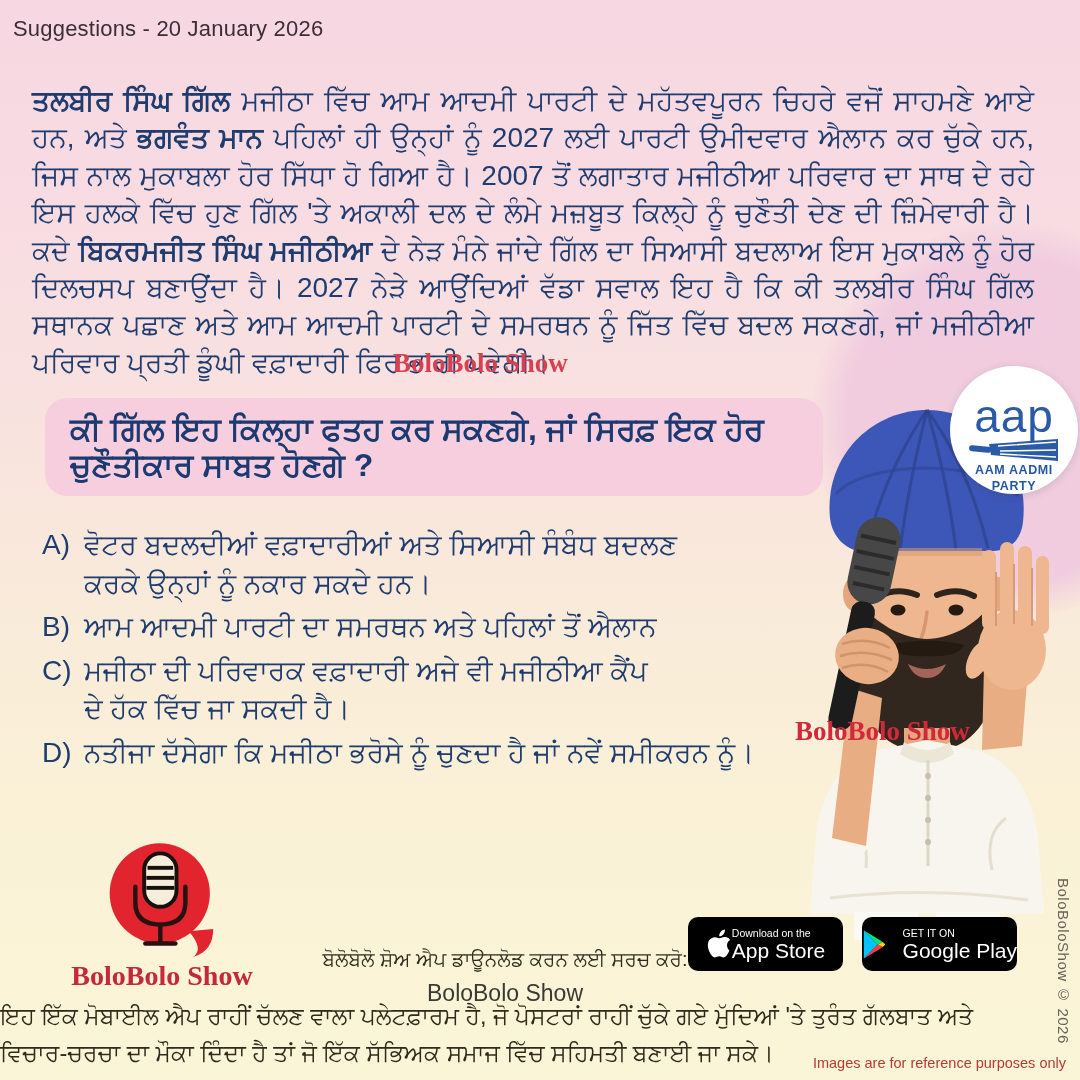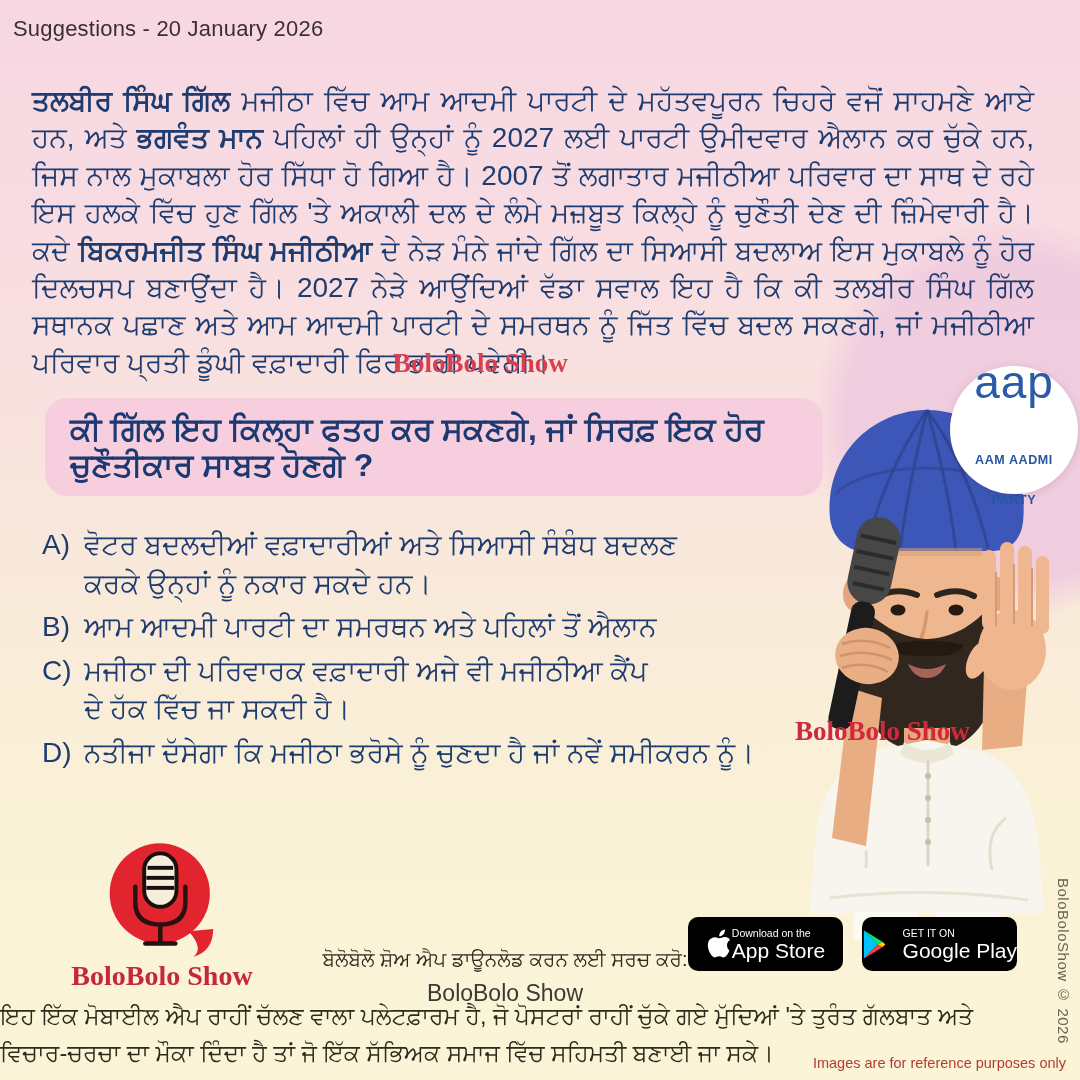--- a/index.html
+++ b/index.html
@@ -34,21 +34,21 @@
     background:radial-gradient(circle,rgba(240,203,223,.95) 0%,rgba(240,203,223,.95) 58%,rgba(240,203,223,0) 72%);
   }
   .person{position:absolute;left:770px;top:398px;width:310px;height:542px;}
   .person-watermark{
     position:absolute;left:795px;top:716px;width:220px;
     font-family:"Liberation Serif",serif;font-weight:700;font-size:27px;color:#d2283b;
   }
   .aap-logo{
     position:absolute;left:950px;top:366px;width:128px;height:128px;border-radius:50%;
     background:#fff;box-shadow:0 2px 8px rgba(60,30,60,.15);
-    display:flex;flex-direction:column;align-items:center;justify-content:center;gap:24px;
+    display:flex;flex-direction:column;align-items:center;justify-content:flex-end;
   }
   .aap-word{font-size:46px;line-height:44px;margin-top:8px;color:#2b5aa7;font-weight:400;letter-spacing:1px;}
   .aap-party{font-size:12.5px;font-weight:700;color:#2456a4;letter-spacing:.6px;line-height:16px;}
   .bb-logo{position:absolute;left:62px;top:840px;width:200px;display:flex;flex-direction:column;align-items:center;}
   .bb-label{font-family:"Liberation Serif",serif;font-weight:700;font-size:28px;color:#c5273b;margin-top:2px;white-space:nowrap;}
   .download-block{position:absolute;left:318px;top:948px;width:374px;text-align:center;}
   .download-line{font-size:20px;color:#2f2c1e;}
   .download-app{font-size:23px;color:#3a3a33;margin-top:9px;}
   .badge{
     position:absolute;top:917px;width:155px;height:54px;background:#000;border-radius:10px;

